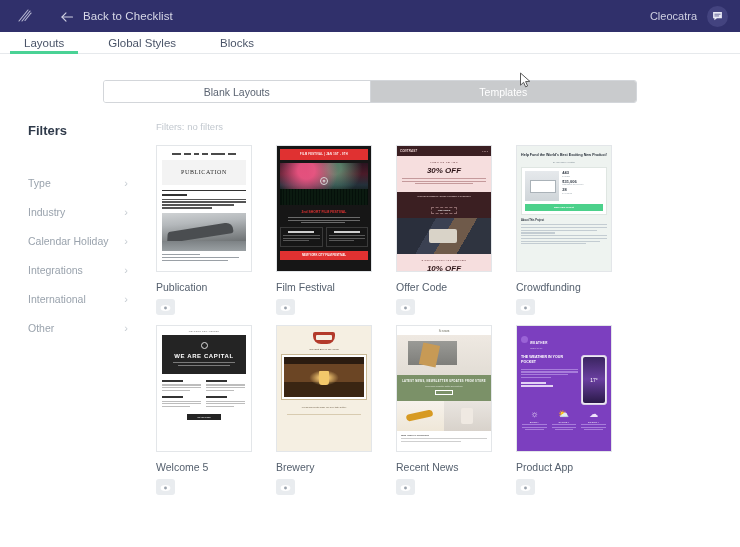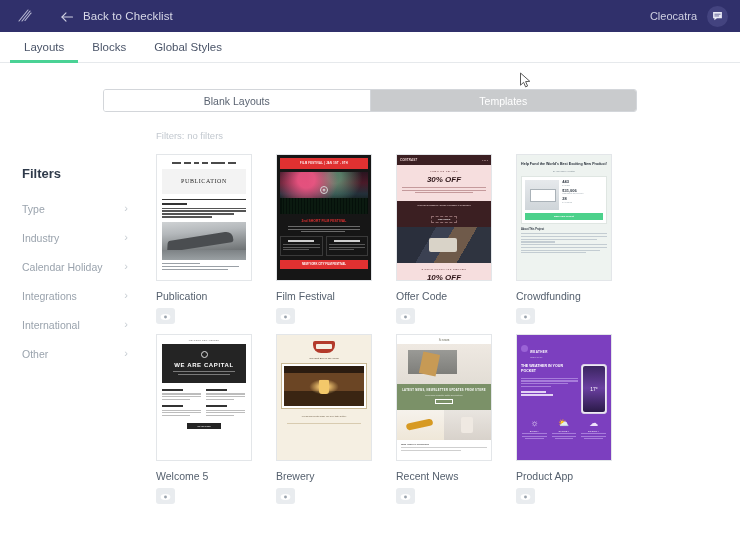--- a/index.html
+++ b/index.html
@@ -52,26 +52,27 @@
   .chat-badge {
     width: 21px; height: 21px;
     border-radius: 50%;
     background: #43437f;
     display: flex; align-items: center; justify-content: center;
     cursor: pointer;
   }
 
   
   .tabbar {
-    height: 31px;
+    height: 22px;
     background: #fff;
     border-bottom: 1px solid #e6e9ec;
     display: flex;
     align-items: stretch;
     padding-left: 10px;
+    gap: 16px;
   }
   .tab {
     display: flex;
     align-items: center;
     padding: 0 14px;
     font-size: 11.5px;
     color: #4a5468;
     cursor: pointer;
     position: relative;
   }
@@ -115,34 +116,33 @@
     color: #ffffff;
   }
 
   
   .content {
     display: flex;
     padding-top: 18px;
   }
   .sidebar {
     width: 144px;
-    padding-left: 22px;
+    padding-left: 28px;
     padding-top: 2px;
     flex: 0 0 144px;
-    margin-top: 34px;
   }
   .filters-title {
     font-size: 13px;
     font-weight: bold;
     color: #2f3a4a;
     margin-bottom: 22px;
   }
   .filter-row {
     display: flex;
-    align-items: flex-start;
+    align-items: flex-end;
     justify-content: space-between;
     padding: 0 16px 0 0;
     height: 29px;
     font-size: 10.5px;
     color: #9aa3ad;
     cursor: pointer;
   }
   .chev {
     font-size: 11px;
     color: #c6ccd2;
@@ -420,24 +420,24 @@
       </svg>
     </span>
   </div>
 </div>
 
 <div class="tabbar">
   <div class="tab active">
     <span>Layouts</span>
   </div>
   <div class="tab">
-    <span>Blocks</span>
+    <span>Global Styles</span>
   </div>
   <div class="tab">
-    <span>Global Styles</span>
+    <span>Blocks</span>
   </div>
 </div>
 
 <div class="seg-wrap">
   <div class="segmented">
     <div class="seg">
       <span>Blank Layouts</span>
     </div>
     <div class="seg active">
       <span>Templates</span>

